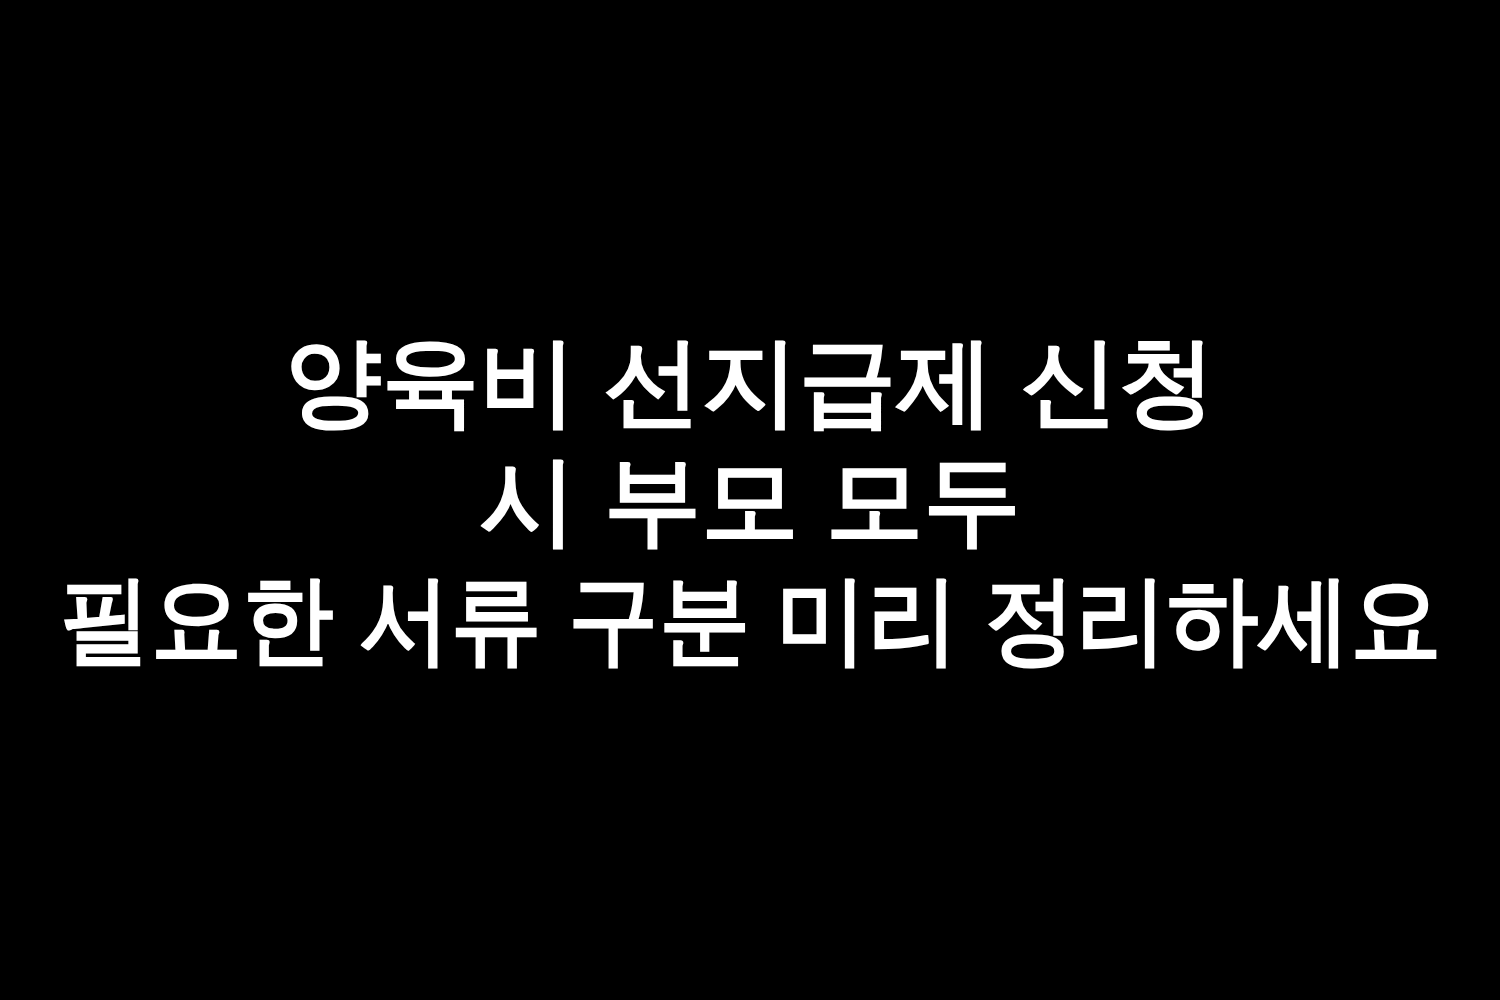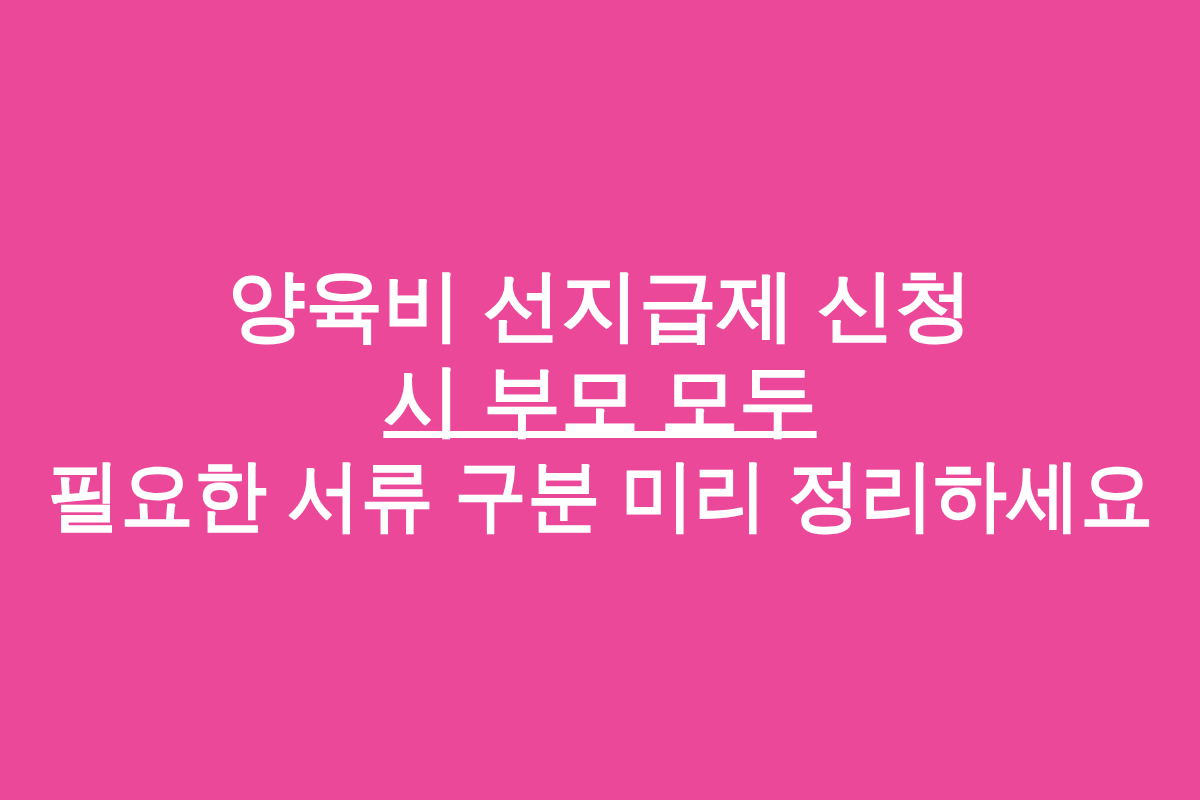--- a/index.html
+++ b/index.html
@@ -52,24 +52,24 @@
 
   
   .headline-line.wide {
     transform: scaleX(1.0);
     transform-origin: center center;
   }
 </style>
 </head>
 <body>
 
-<div id="banner" style="background-color: #ec4899; width: 1200px; height: 800px;">
+<div id="banner" style="background-color: #000000; width: 1200px; height: 800px;">
 
   <div id="headline-block">
 
     <span class="headline-line" style="color: rgb(255, 255, 255);">양육비 선지급제 신청</span>
 
-    <span class="headline-line" style="color: rgb(255, 255, 255); text-decoration: underline;">시 부모 모두</span>
+    <span class="headline-line" style="color: rgb(255, 255, 255);">시 부모 모두</span>
 
     <span class="headline-line wide" style="color: rgb(255, 255, 255); transform: scaleX(0.938332); transform-origin: center center;">필요한 서류 구분 미리 정리하세요</span>
 
   </div>
 </div>
 
 </body></html>

